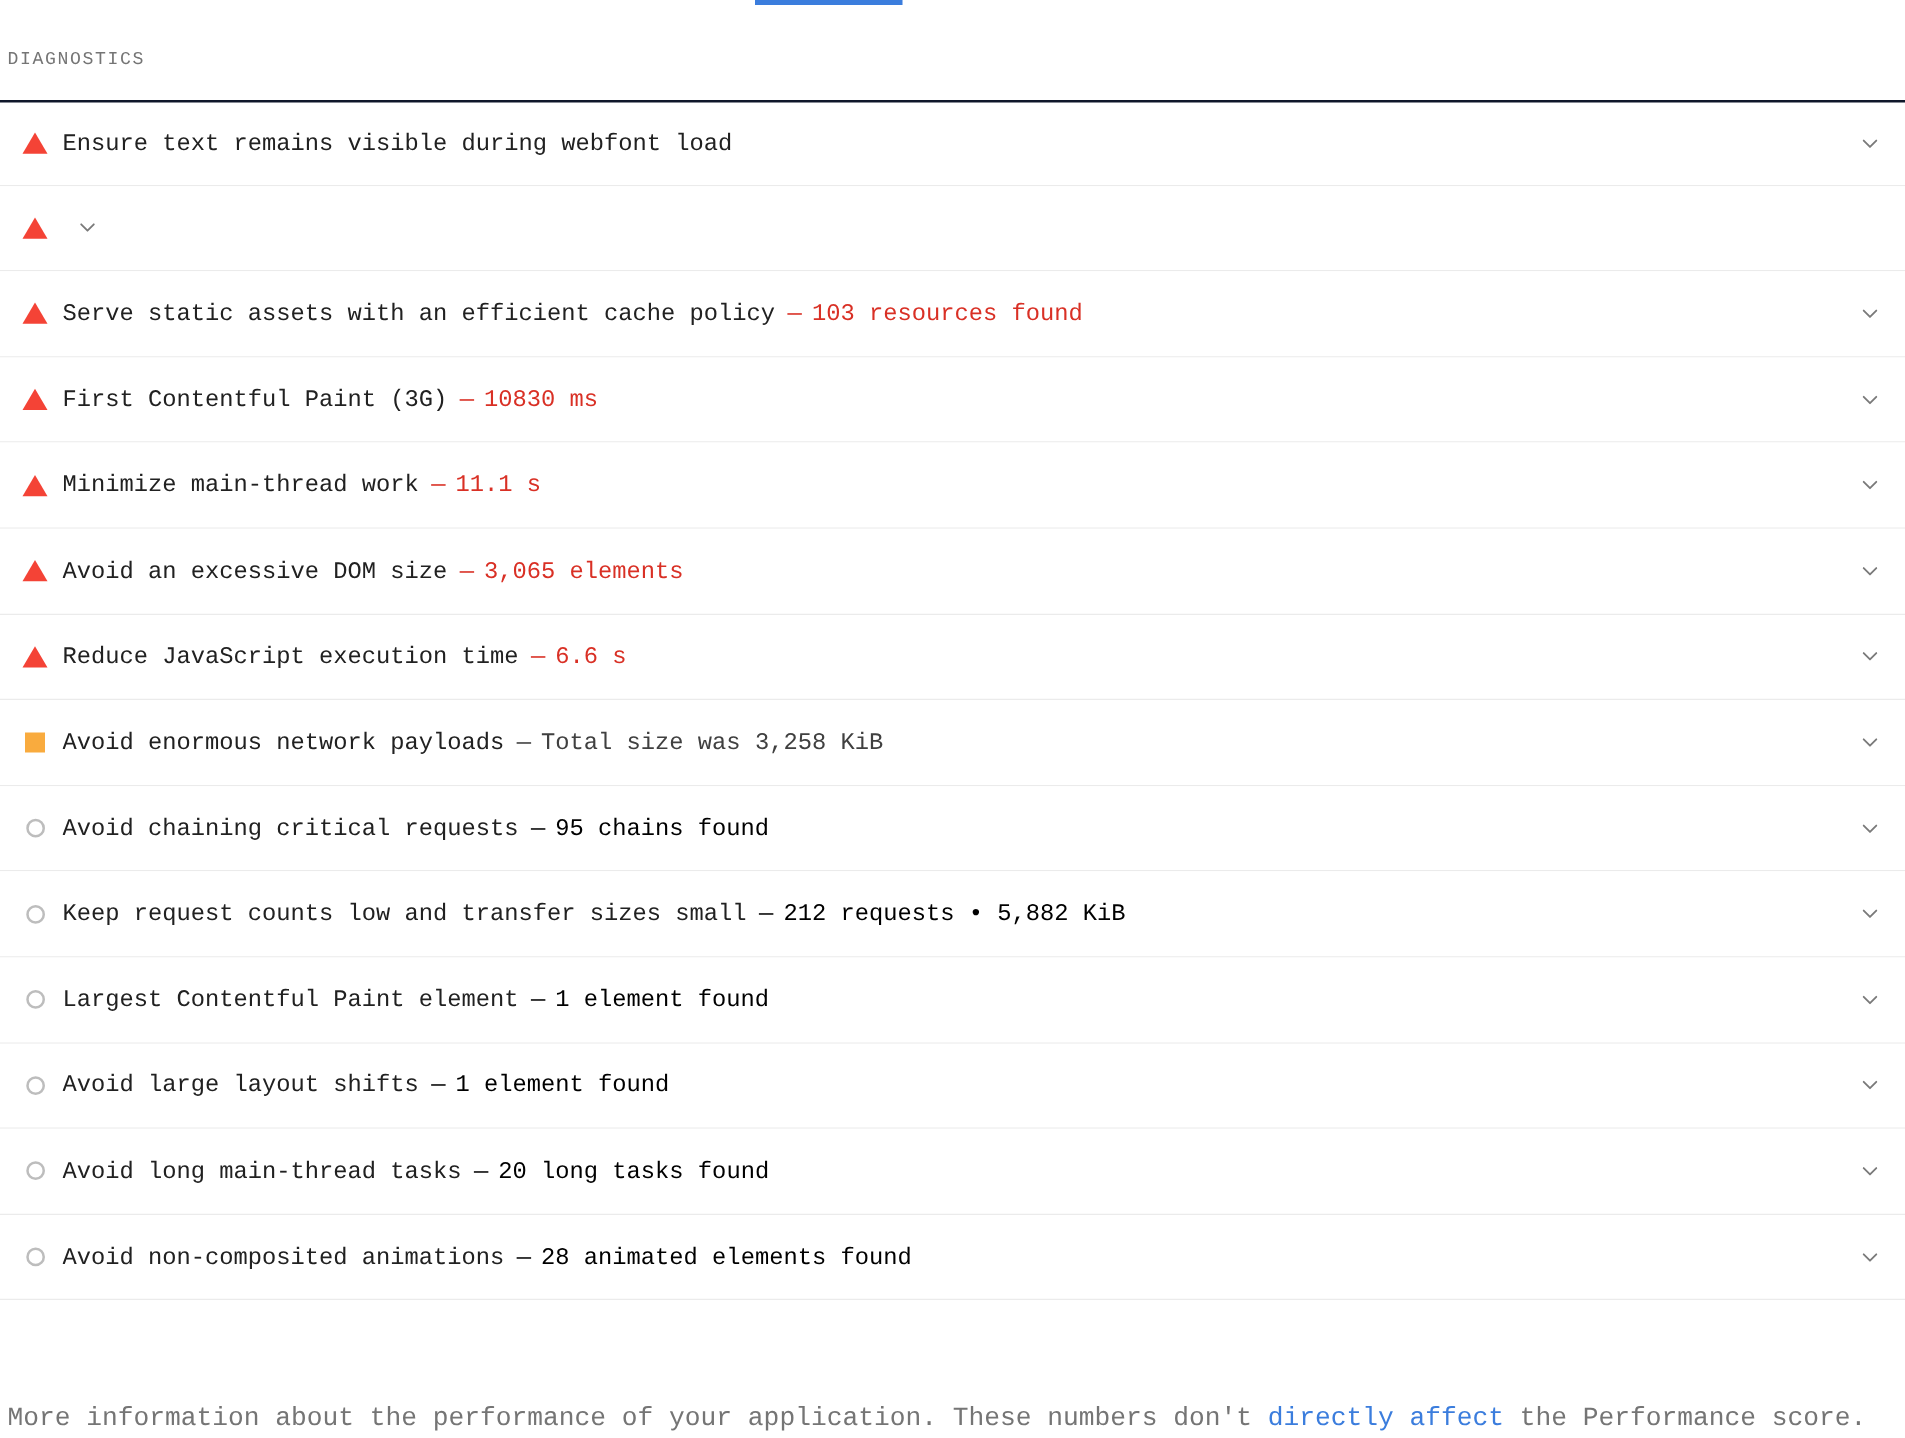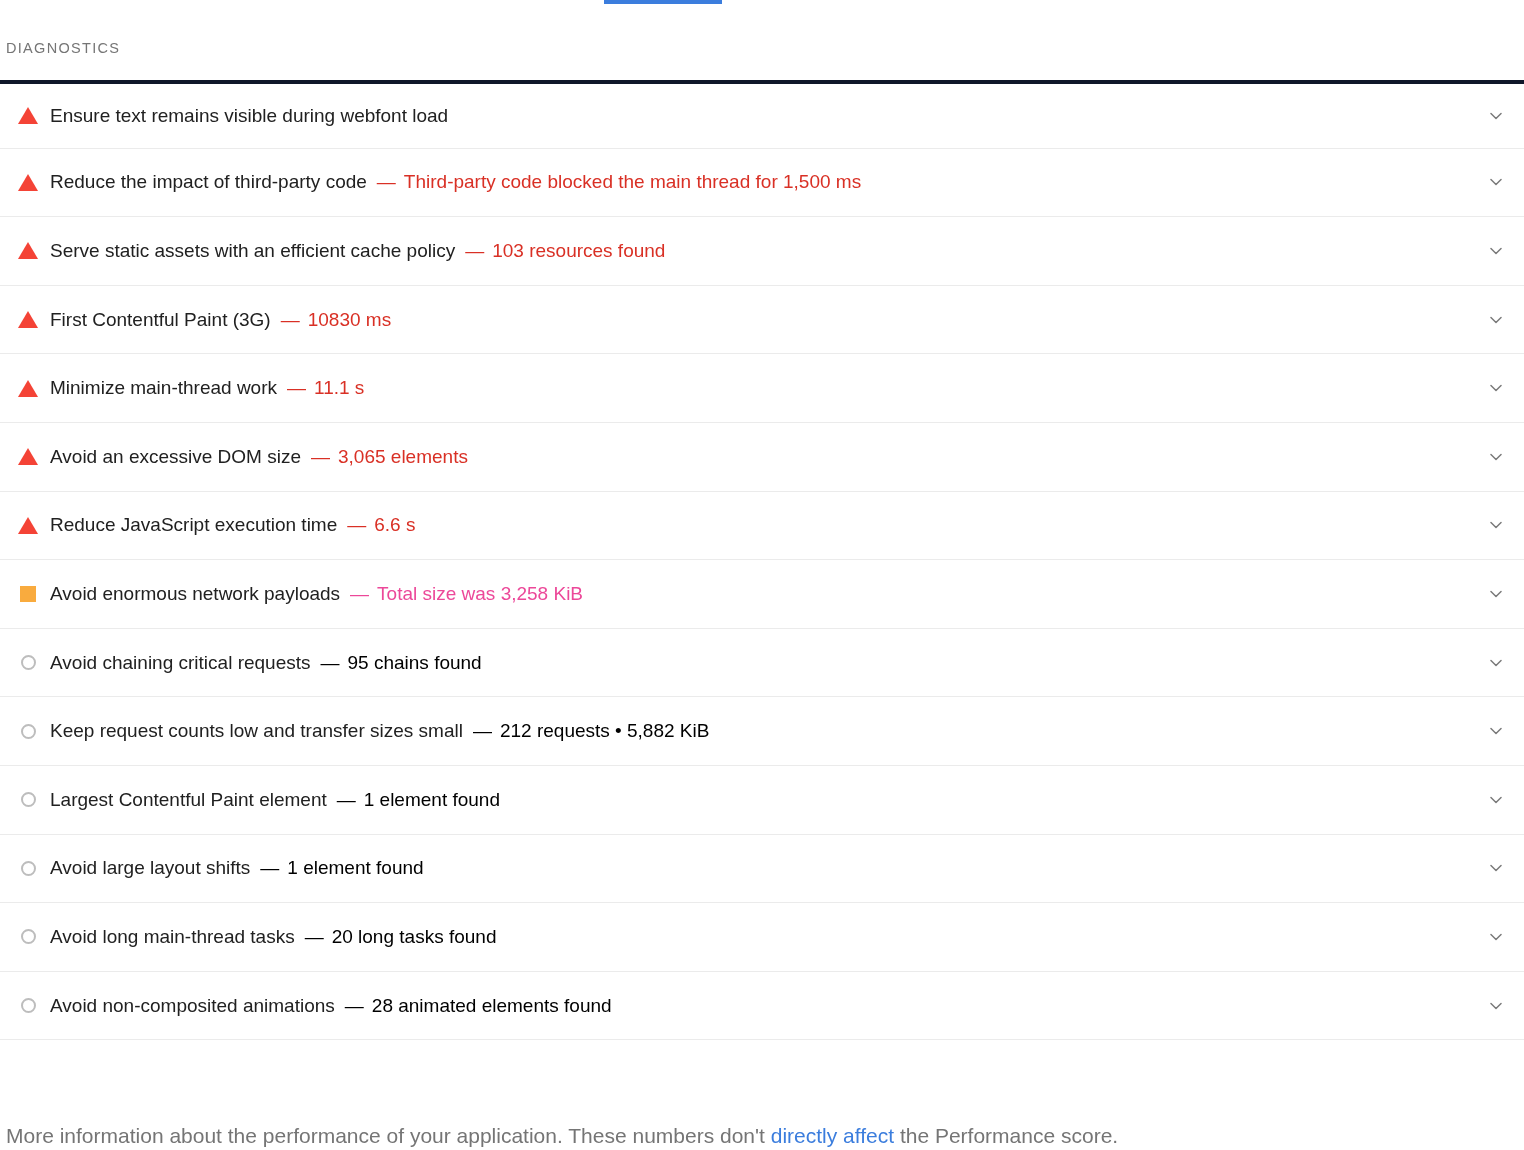--- a/index.html
+++ b/index.html
@@ -13,20 +13,21 @@
     font-family: "Liberation Sans", sans-serif;
     color: #212121;
     -webkit-font-smoothing: antialiased;
     overflow: hidden;
   }
 
   .page {
     position: relative;
     width: 1524px;
     height: 1038px;
+    font-family: Liberation Mono, monospace;
   }
 
   
   .top-sliver {
     position: absolute;
     top: 0;
     left: 604px;
     width: 118px;
     height: 4px;
     background: #3b7ddd;
@@ -54,21 +55,21 @@
     position: relative;
     height: 68.6px;
     border-bottom: 1px solid #ebebeb;
     display: flex;
     align-items: center;
     padding: 0 8px 0 6px;
     box-sizing: border-box;
     background: #fff;
   }
   .audit-row:first-child {
-    border-top: 4px solid #0f172a;
+    border-top: 2px solid #0f172a;
   }
 
   .marker {
     width: 44px;
     flex: 0 0 44px;
     display: flex;
     align-items: center;
     justify-content: center;
   }
 
@@ -109,21 +110,21 @@
   }
 
   .audit-value {
     margin-left: 10px;
     font-size: 19px;
   }
   .audit-value .dash {
     margin-right: 8px;
   }
   .v-red { color: #d93025; }
-  .v-orange { color: #ec4899; }
+  .v-orange { color: #404040; }
   .v-gray { color: #000000; }
 
   .chevron {
     width: 40px;
     flex: 0 0 40px;
     display: flex;
     align-items: center;
     justify-content: center;
     color: #7a7a7a;
     cursor: pointer;
@@ -164,21 +165,20 @@
         <div class="chevron">
           <svg width="22" height="22" viewBox="0 0 24 24" aria-hidden="true">
             <path d="M6.5 9.2 L12 14.8 L17.5 9.2" fill="none" stroke="currentColor" stroke-width="1.6" stroke-linecap="round" stroke-linejoin="round"></path>
           </svg>
         </div>
       </div>
       <div class="audit-row">
         <div class="marker">
           <div class="m-fail"></div>
         </div>
-        <div class="audit-text"><span class="audit-title">Reduce the impact of third-party code</span><span class="audit-value v-red"><span class="dash">—</span><span>Third-party code blocked the main thread for 1,500 ms</span></span></div>
         <div class="chevron">
           <svg width="22" height="22" viewBox="0 0 24 24" aria-hidden="true">
             <path d="M6.5 9.2 L12 14.8 L17.5 9.2" fill="none" stroke="currentColor" stroke-width="1.6" stroke-linecap="round" stroke-linejoin="round"></path>
           </svg>
         </div>
       </div>
       <div class="audit-row">
         <div class="marker">
           <div class="m-fail"></div>
         </div>

